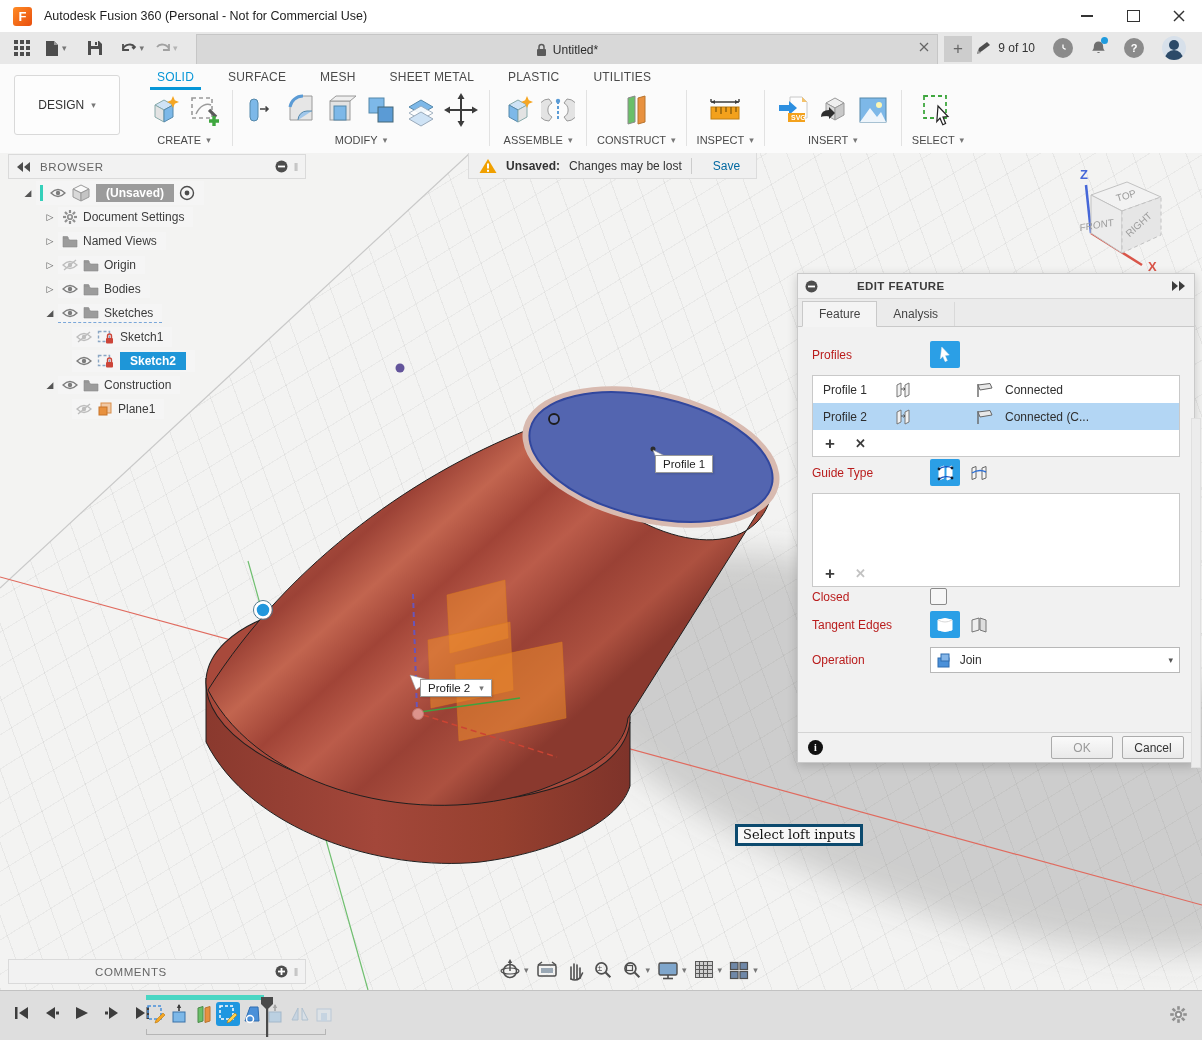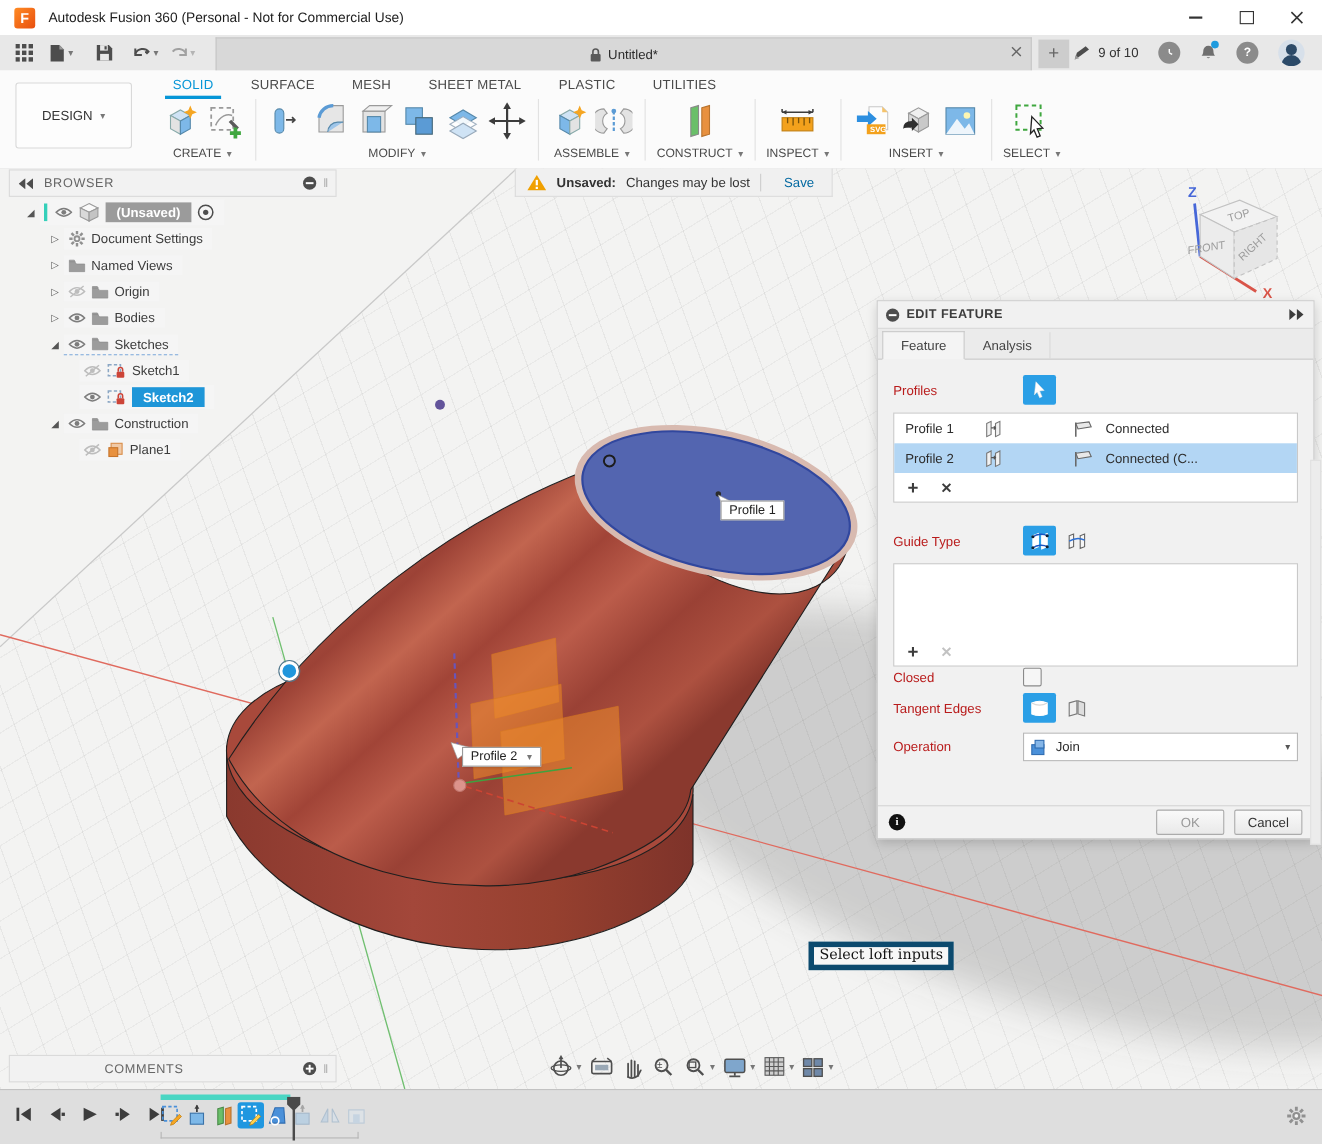--- a/index.html
+++ b/index.html
@@ -69,21 +69,21 @@
   .chip{display:inline-flex;align-items:center;gap:5px;background:rgba(245,245,245,.92);padding:2px 9px 2px 4px;font-size:12px;color:#3c3c3c;}
   .exp{width:16px;text-align:center;color:#555;font-size:9px;flex:0 0 16px;}
   .tealbar{width:3px;height:16px;background:#35d0ba;margin-right:2px;}
   .rootchip{background:#9b9b9b;color:#fff;font-weight:bold;padding:2px 10px;font-size:12px;}
   .selchip{background:#1e96d8;color:#fff;font-weight:bold;padding:2px 10px;font-size:12px;}
   .dashed-u{border-bottom:1px dashed #7aa7d9;}
   
   .vcube{position:absolute;right:18px;top:8px;}
   
   .dlg{position:absolute;left:797px;top:120px;width:396px;height:488px;background:#f1f1f1;border:1px solid #c9c9c9;box-shadow:0 3px 10px rgba(0,0,0,.18);font-size:12px;}
-  .dlg-h{height:24px;display:flex;align-items:center;background:#f1f1f1;border-bottom:1px solid #d8d8d8;}
+  .dlg-h{height:24px;display:flex;align-items:center;background:#f1f1f1;border-bottom:1px solid #d8d8d8;gap:33px;}
   .dlg-h .ttl{font-size:11.5px;font-weight:bold;color:#3c3c3c;letter-spacing:.4px;margin-left:6px;}
   .dlg-h .exparr{margin-left:auto;margin-right:8px;color:#444;font-size:10px;letter-spacing:-2px;}
   .dlg-tabs{height:27px;background:#ebebeb;border-bottom:1px solid #c9c9c9;display:flex;align-items:flex-end;padding-left:4px;}
   .dtab{padding:5px 16px;color:#444;border-right:1px solid #d9d9d9;}
   .dtab.active{background:#f4f4f4;border:1px solid #c9c9c9;border-bottom:1px solid #f4f4f4;margin-bottom:-1px;}
   .dlg-body{padding:8px 14px 0;}
   .frow{display:flex;align-items:center;margin-top:6px;}
   .flabel{width:118px;color:#b91c1c;}
   .icobtn{width:30px;height:27px;border-radius:2px;display:flex;align-items:center;justify-content:center;}
   .icobtn.active{background:#2b9fe6;}
@@ -102,21 +102,21 @@
   .opselect{width:237px;height:24px;background:#fff;border:1px solid #b8b8b8;display:flex;align-items:center;gap:7px;padding:0 6px;color:#2e2e2e;}
   .opselect .caret{margin-left:auto;color:#555;}
   .dlg-foot{position:absolute;left:0;right:0;bottom:0;height:29px;border-top:1px solid #d4d4d4;display:flex;align-items:center;padding:0 10px;}
   .infoc{width:15px;height:15px;border-radius:50%;background:#111;color:#fff;font-size:10px;font-weight:bold;display:flex;align-items:center;justify-content:center;font-family:"Liberation Serif",serif;}
   .dbtns{margin-left:auto;display:flex;gap:9px;}
   .dbtn{min-width:60px;height:21px;background:linear-gradient(#fafafa,#e9e9e9);border:1px solid #ababab;border-radius:2px;display:flex;align-items:center;justify-content:center;font-size:12px;}
   .dbtn.ok{color:#9a9a9a;}
   .dbtn.cancel{color:#333;}
   
   .vlabel{position:absolute;background:#fff;border:1px solid #9a9a9a;font-size:11.5px;color:#222;padding:2px 7px;display:flex;align-items:center;gap:7px;box-shadow:1px 1px 2px rgba(0,0,0,.15);}
-  .tooltip{position:absolute;left:735px;top:671px;background:#f7f7f7;border:5px solid #0c4a6e;font-family:"DejaVu Serif",serif;font-size:13px;color:#111;padding:0 5px 1px;margin-top:32px;}
+  .tooltip{position:absolute;left:735px;top:671px;background:#f7f7f7;border:3px solid #0c4a6e;font-family:"DejaVu Serif",serif;font-size:13px;color:#111;padding:0 5px 1px;}
   
   .navbar{position:absolute;left:499px;top:806px;display:flex;align-items:center;gap:7px;}
   .navic{display:flex;align-items:center;gap:1px;}
   
   .scrollstrip{position:absolute;left:1191px;top:265px;width:8px;height:348px;background:#ececec;border:1px solid #e0e0e0;}
   
   .bottombar{position:absolute;left:0;top:990px;width:1202px;height:50px;background:#dedede;border-top:1px solid #c2c2c2;}
   .pb{position:absolute;top:12px;display:flex;align-items:center;gap:10px;left:12px;}
   .pbtn{width:20px;height:20px;display:flex;align-items:center;justify-content:center;}
   .tl{position:absolute;left:144px;top:4px;}
@@ -808,21 +808,21 @@
             <svg width="20" height="16">
                 <use href="#flagic"></use>
               </svg>
             <span class="plstatus">Connected (C...</span>
           </div>
           <div class="plactions">
             <span class="plus">+</span>
             <span class="xmark">✕</span>
           </div>
         </div>
-        <div class="frow" style="margin-top:21px">
+        <div class="frow" style="margin-top:2px">
           <span class="flabel">Guide Type</span>
           <div class="icobtn active">
               <svg width="20" height="18">
                 <path d="M4 4 L9 2 L9 14 L4 16Z M12 4 L17 2 L17 14 L12 16Z" fill="#fff" stroke="#fff" stroke-width="1"></path>
                 <path d="M4 5 C8 2 14 2 17 4 M4 15 C8 12 14 12 17 14" stroke="#1a56c4" fill="none" stroke-width="1.3"></path>
                 <g fill="#123">
                   <circle cx="4" cy="5" r="1.4"></circle>
                   <circle cx="17" cy="4" r="1.4"></circle>
                   <circle cx="4" cy="15" r="1.4"></circle>
                   <circle cx="17" cy="14" r="1.4"></circle>

